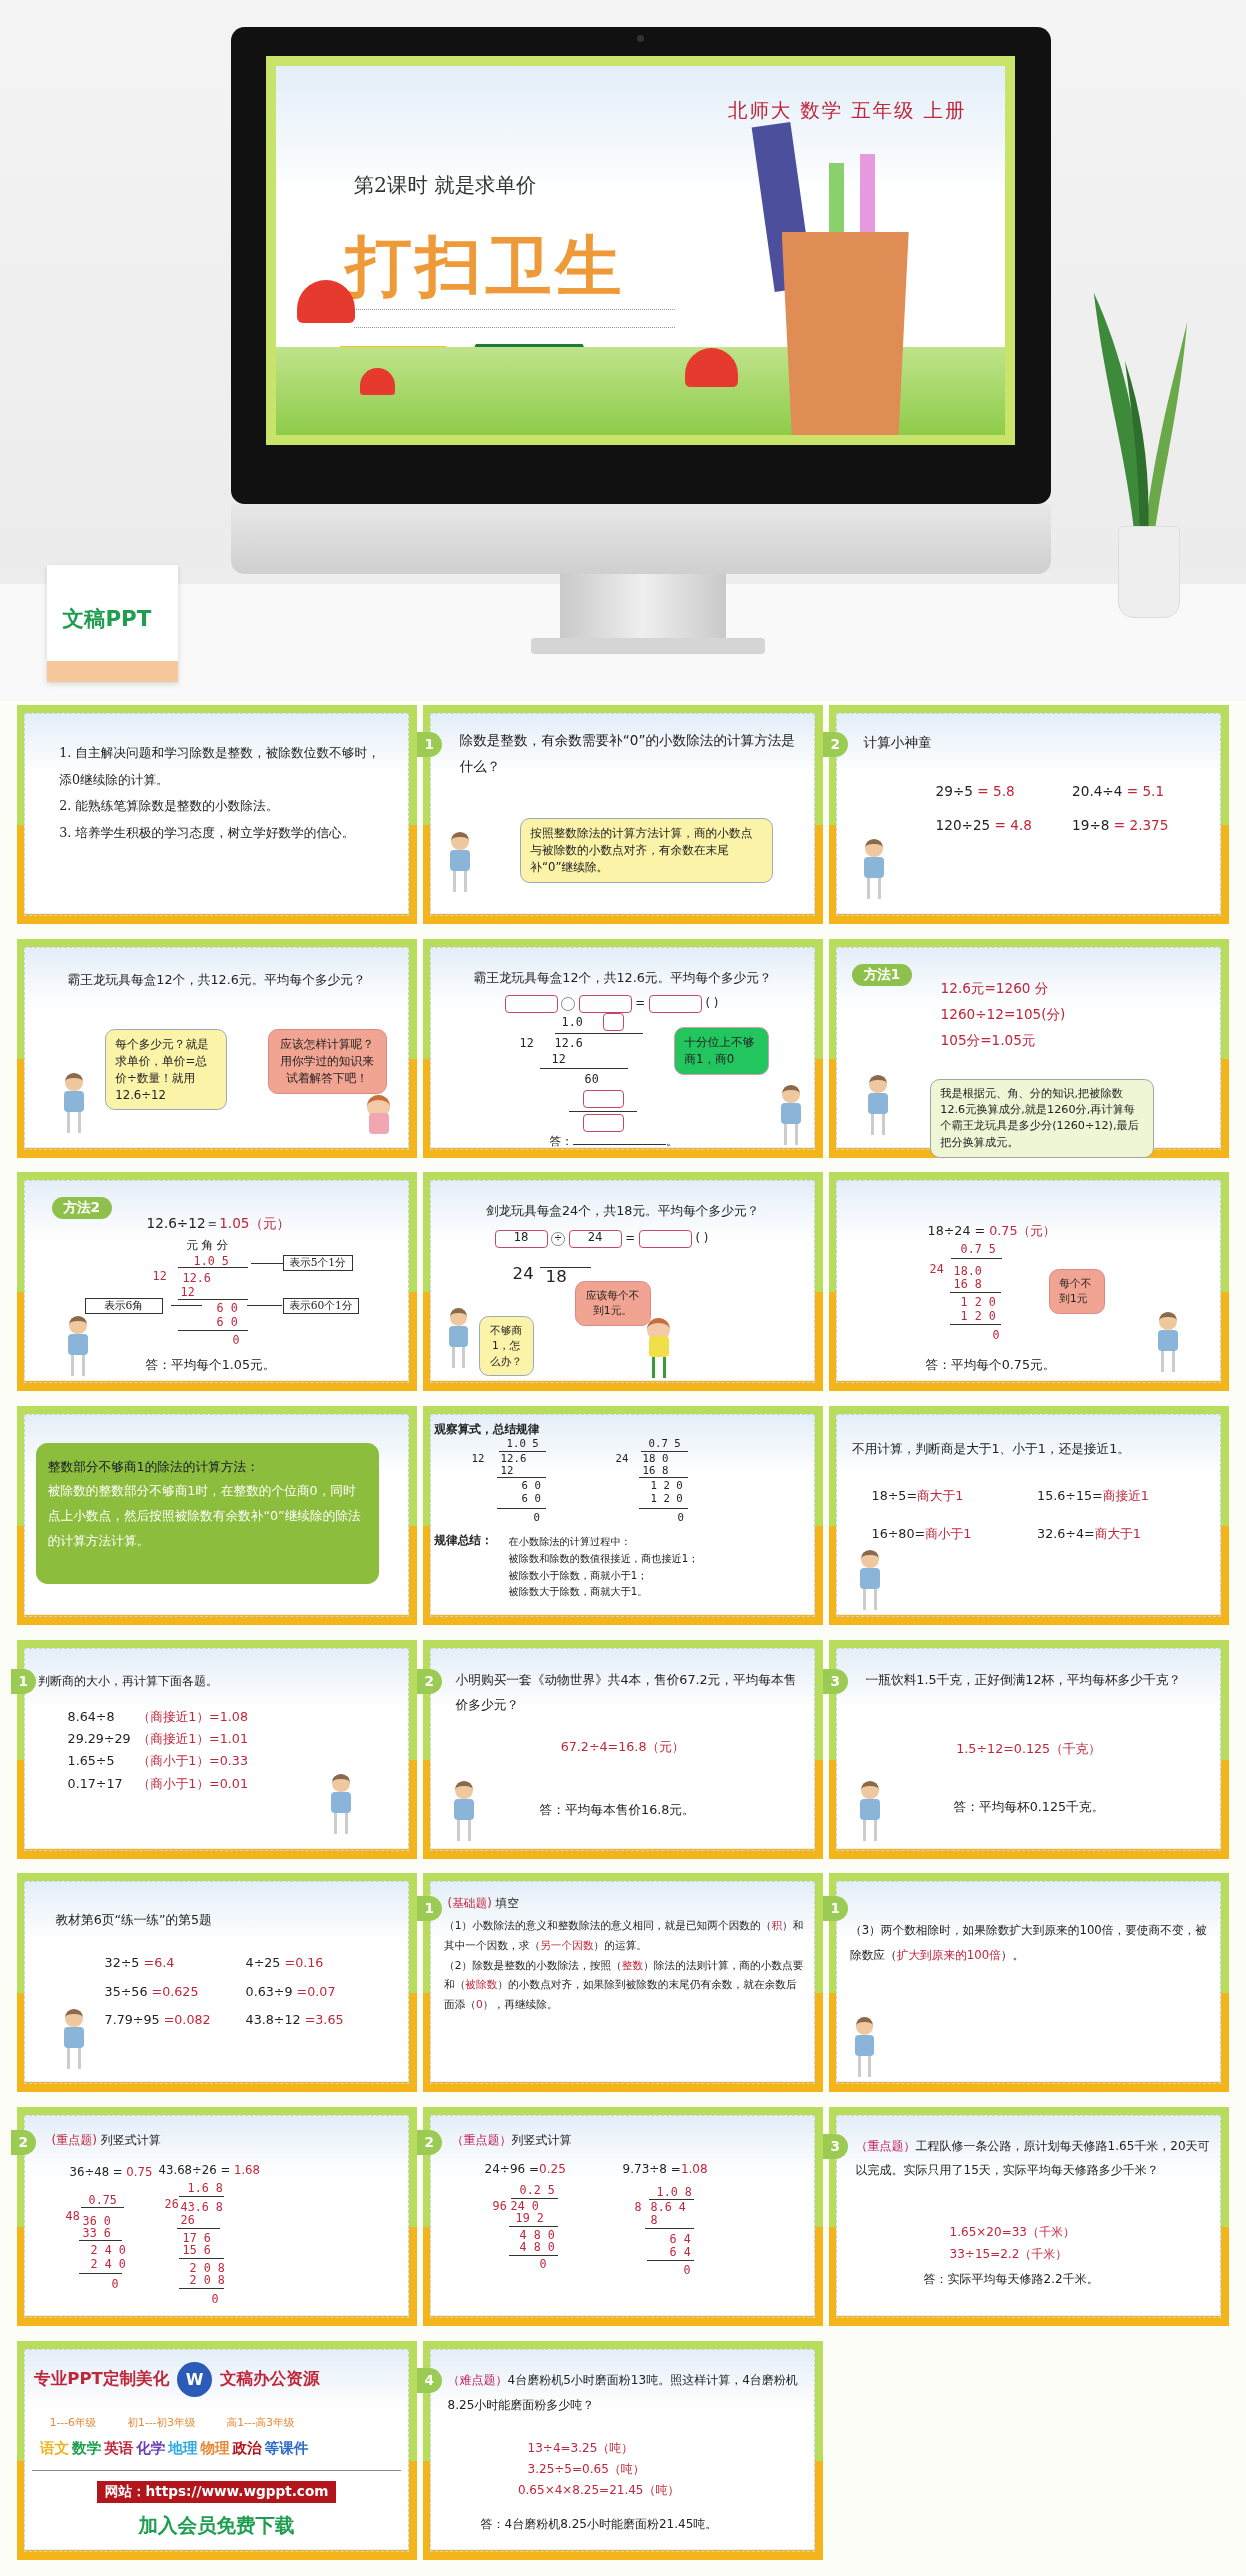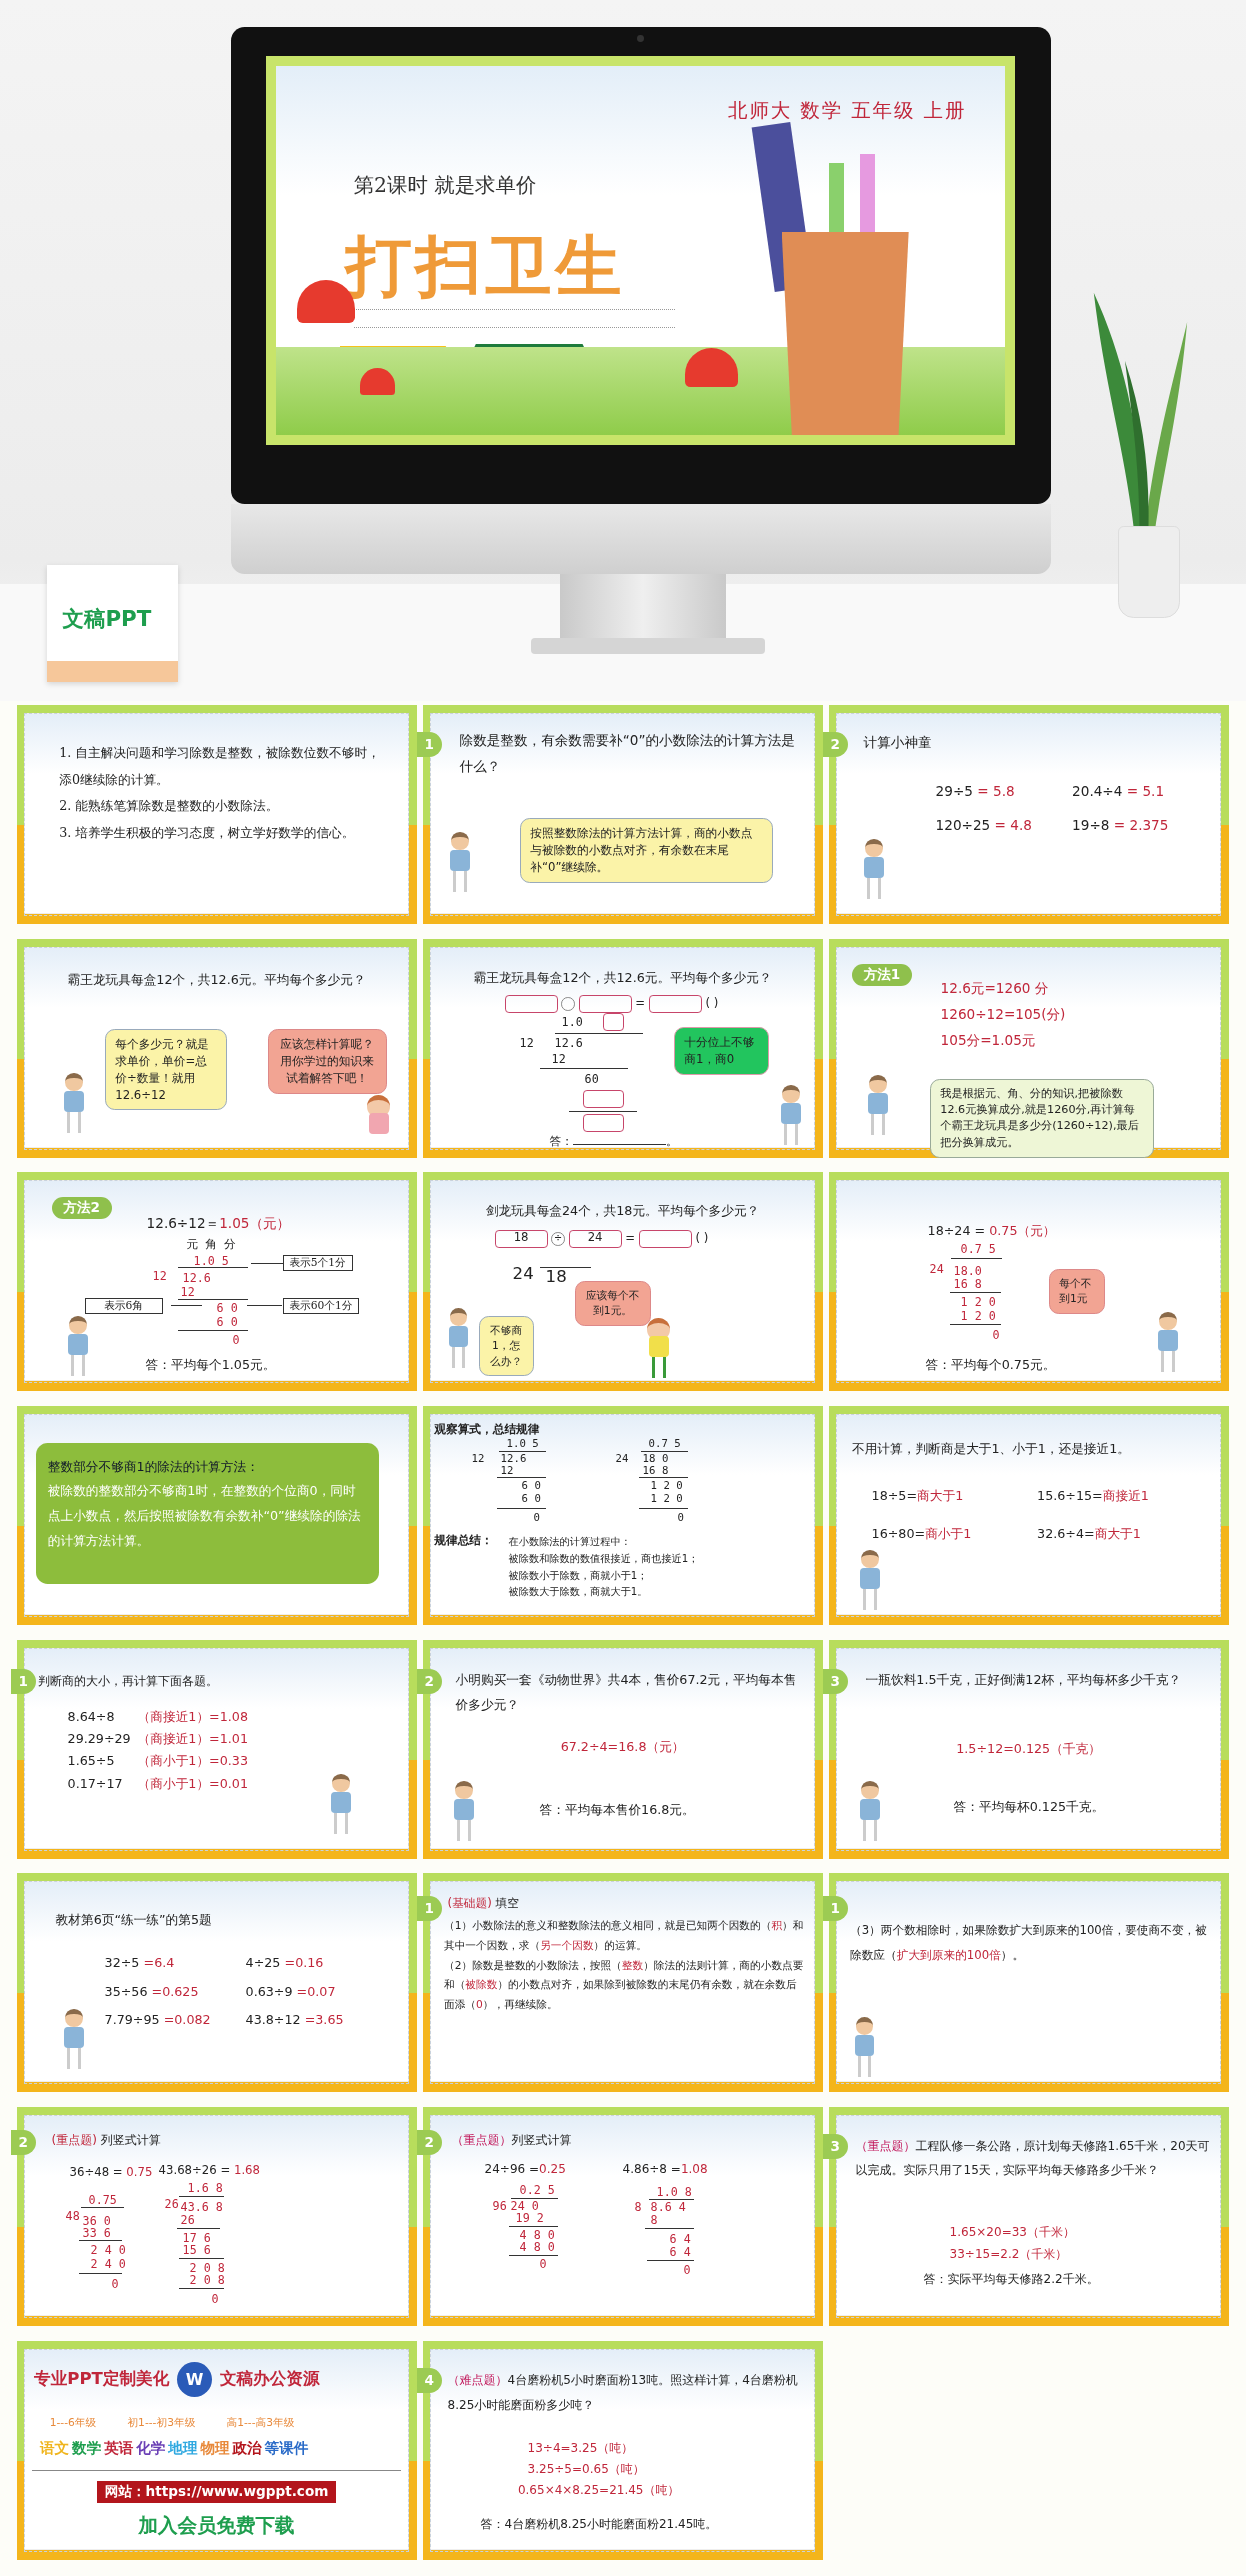--- a/index.html
+++ b/index.html
@@ -221,21 +221,21 @@
         <div class="legs"></div>
       </div>
   </div>
 
   <div class="slide" style="left:0;top:467px">
     <div class="frame"></div>
       <div class="paper"></div>
       <div class="dashed"></div>
     <div style="position:absolute;left:35px;top:25px"><span class="tag">方法2</span></div>
     <div style="position:absolute;left:130px;top:43px;font-size:13.6px"><span>12.6÷12＝</span><span class="red">1.05（元）</span></div>
-    <div class="ld" style="left:170px;top:66px;font-family:Liberation Mono, monospace">元 角 分</div>
+    <div class="ld" style="left:170px;top:66px;font-family:Liberation Sans, sans-serif">元 角 分</div>
     <div class="ld red" style="left:177px;top:82px">1.0 5</div>
     <div class="rule" style="left:161px;top:95px;width:70px"></div>
     <div class="ld red" style="left:136px;top:97px">12</div>
     <div class="ld red" style="left:166px;top:99px">12.6</div>
     <div class="ld red" style="left:164px;top:113px">12</div>
     <div class="rule" style="left:161px;top:127px;width:70px"></div>
     <div class="ld red" style="left:200px;top:129px">6 0</div>
     <div class="ld red" style="left:200px;top:143px">6 0</div>
     <div class="rule" style="left:161px;top:158px;width:70px"></div>
     <div class="ld red" style="left:216px;top:161px">0</div>
@@ -498,21 +498,21 @@
     <div class="ld red" style="left:195px;top:185px">0</div>
   </div>
 
   <div class="slide" style="left:406px;top:1402px">
     <div class="frame"></div>
       <div class="paper"></div>
       <div class="dashed"></div>
     <div class="num-badge" style="top:23.4px">2</div>
     <div style="position:absolute;left:29px;top:25px;font-size:12px"><span class="pink">（重点题）</span><span>列竖式计算</span></div>
     <div style="position:absolute;left:62px;top:55px;font-size:12px"><span>24÷96 =</span><span class="red">0.25</span></div>
-    <div style="position:absolute;left:200px;top:55px;font-size:12px"><span>4.86÷8 =</span><span class="red">1.08</span></div>
+    <div style="position:absolute;left:200px;top:55px;font-size:12px"><span>9.73÷8 =</span><span class="red">1.08</span></div>
     <div class="ld red" style="left:97px;top:76px">0.2 5</div>
     <div class="rule" style="left:88px;top:91px;width:47px"></div>
     <div class="ld red" style="left:70px;top:92px">96</div>
     <div class="ld red" style="left:88px;top:92px">24 0</div>
     <div class="ld red" style="left:93px;top:104px">19 2</div>
     <div class="rule" style="left:86px;top:119px;width:49px"></div>
     <div class="ld red" style="left:97px;top:121px">4 8 0</div>
     <div class="ld red" style="left:97px;top:133px">4 8 0</div>
     <div class="rule" style="left:86px;top:148px;width:49px"></div>
     <div class="ld red" style="left:117px;top:150px">0</div>

